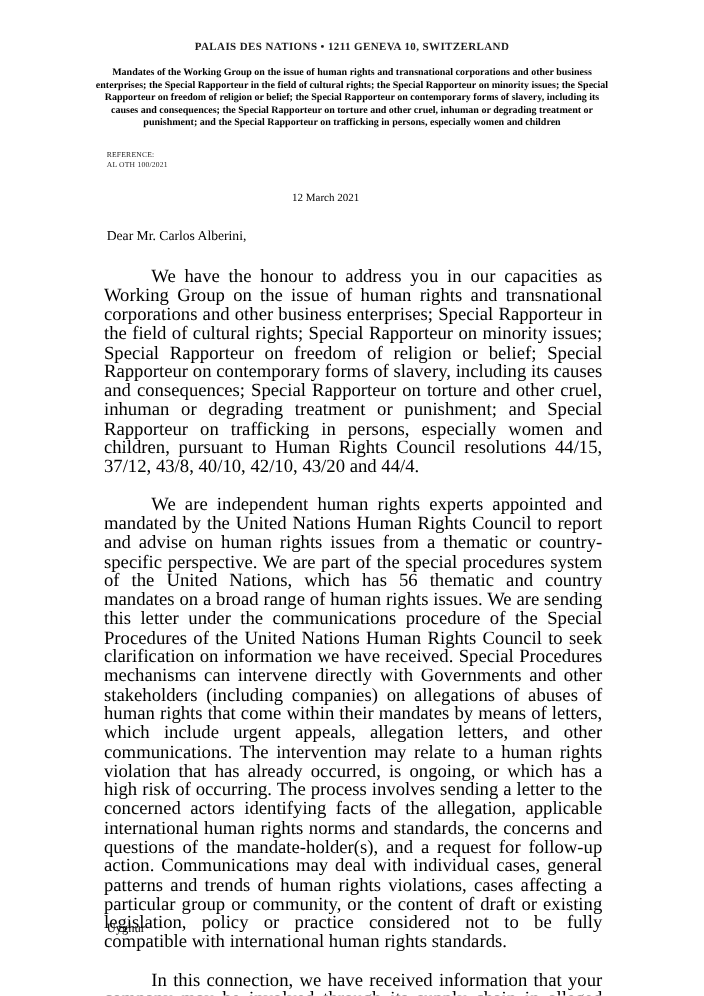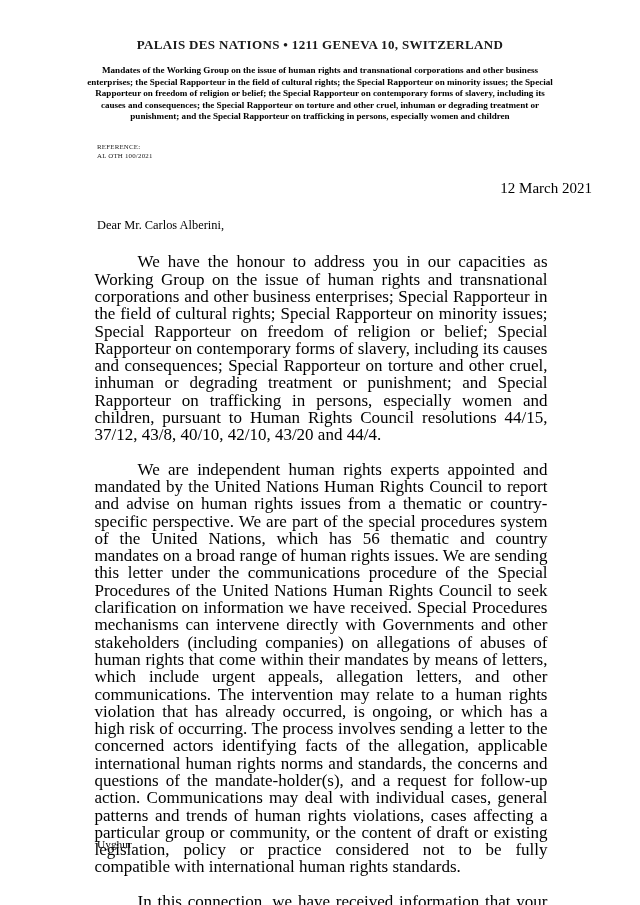--- a/index.html
+++ b/index.html
@@ -22,21 +22,21 @@
     background: #ffffff;
     box-sizing: border-box;
     position: relative;
   }
 
   
   .letterhead {
     text-align: center;
     font-family: "Liberation Serif", "DejaVu Serif", serif;
     font-weight: bold;
-    font-size: 13px;
+    font-size: 10px;
     letter-spacing: 0.35px;
     color: #1a1a1a;
     padding-top: 37px;
   }
 
   
   .mandates {
     margin: 12px auto 0 auto;
     width: 470px;
     text-align: center;
@@ -53,22 +53,22 @@
     font-size: 6.9px;
     line-height: 9.2px;
     color: #1a1a1a;
     letter-spacing: 0.2px;
   }
 
   
   .date-line {
     margin-top: 20px;
     margin-right: 48px;
-    text-align: right;
-    font-size: 15px;
+    text-align: center;
+    font-size: 10px;
   }
 
   
   .salutation {
     margin-top: 21px;
     margin-left: 97px;
     font-size: 12.4px;
   }
 
   

